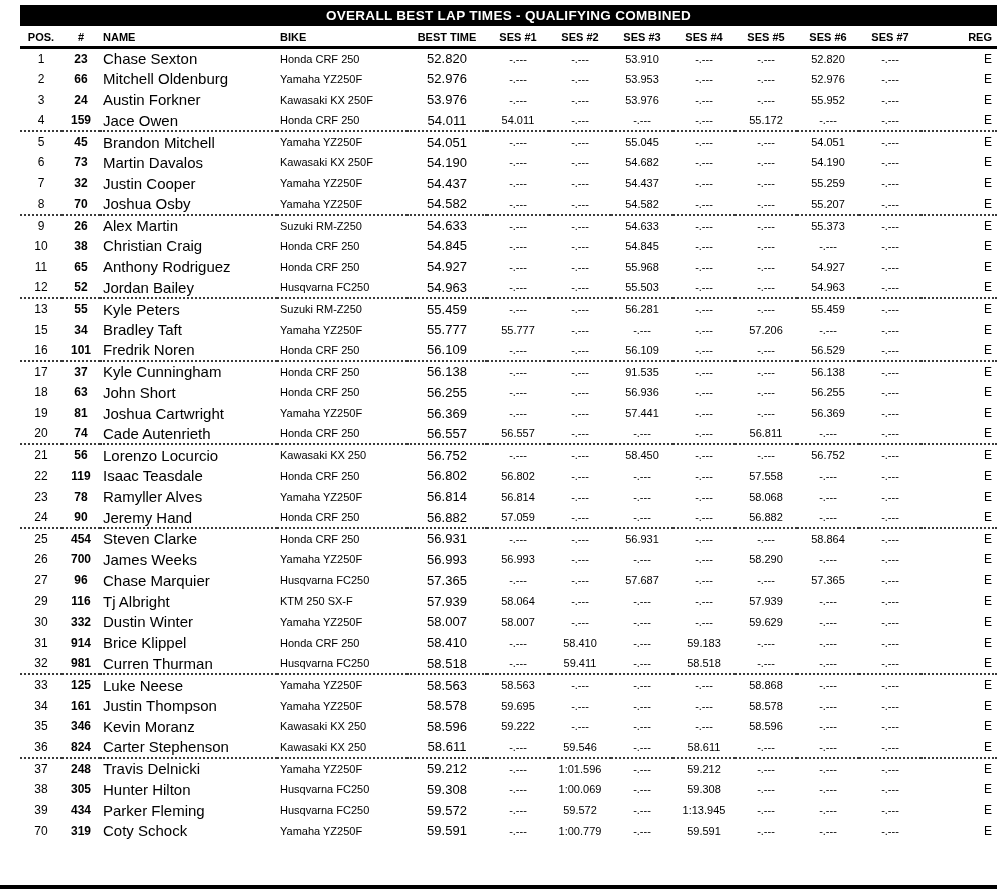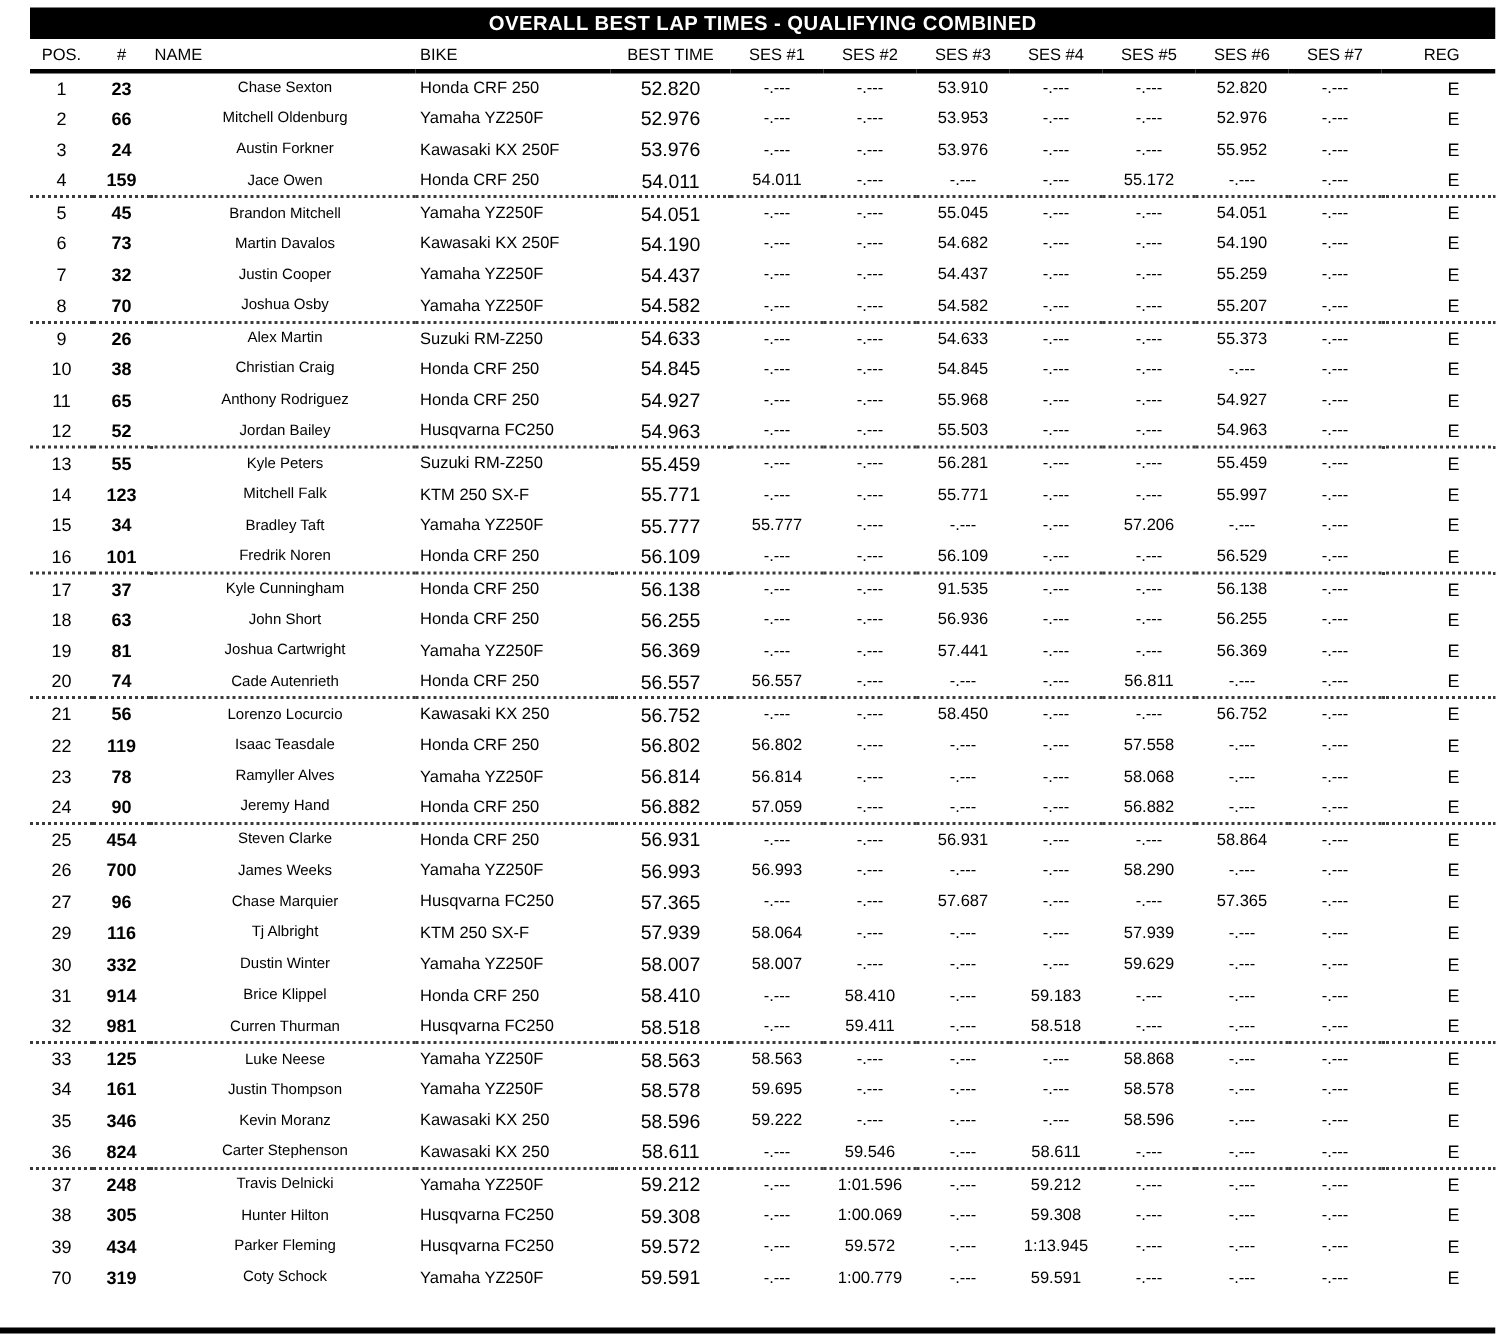--- a/index.html
+++ b/index.html
@@ -7,33 +7,33 @@
               font-family:"Liberation Sans", sans-serif; color:#000; }
   .page { position:relative; width:997px; height:757px; background:#fff; }
   .sheet { position:absolute; left:20px; top:5px; width:977px; }
   .title-bar {
     height:21px; background:#000; color:#fff;
     font-size:13.5px; font-weight:bold; letter-spacing:.3px;
     text-align:center; line-height:21px;
   }
   table { width:100%; border-collapse:collapse; table-layout:fixed; margin-top:1px; }
   thead th {
-    font-size:11px; font-weight:normal; padding:4px 0 3px 0;
+    font-size:11px; font-weight:bold; padding:4px 0 3px 0;
     border-bottom:3px solid #000; white-space:nowrap;
   }
   th.l, td.l { text-align:left; }
   th.c, td.c { text-align:center; }
   th.r, td.r { text-align:right; }
   th.name-h, td.name-c { padding-left:3px; }
   th.bike-h, td.bike-c { padding-left:3px; }
-  th.reg-h,  td.reg-c  { padding-right:24px; }
+  th.reg-h,  td.reg-c  { padding-right:5px; }
   tbody td { height:20.9px; vertical-align:middle; white-space:nowrap; overflow:hidden; }
   td.pos-c  { font-size:12px; text-align:center; }
   td.num-c  { font-size:12px; font-weight:bold; text-align:center; }
-  td.name-c { font-size:10px;text-align:center; }
+  td.name-c { font-size:15px; }
   td.bike-c { font-size:11px; }
   td.best-c { font-size:13px; text-align:center; }
   td.ses-c  { font-size:11px; text-align:center; }
   td.reg-c  { font-size:12px; text-align:right; }
   tr.group-end td { border-bottom:2px dotted #3a3a3a; }
   .bottom-rule { position:absolute; left:0; top:885px; width:997px; height:4px; background:#000; }
 </style>
 </head>
 <body>
 
@@ -263,35 +263,20 @@
             <td class="ses-c">-.---</td>
             <td class="ses-c">-.---</td>
             <td class="ses-c">56.281</td>
             <td class="ses-c">-.---</td>
             <td class="ses-c">-.---</td>
             <td class="ses-c">55.459</td>
             <td class="ses-c">-.---</td>
             <td class="reg-c">E</td>
           </tr>
           <tr>
-            <td class="pos-c">14</td>
-            <td class="num-c">123</td>
-            <td class="name-c">Mitchell Falk</td>
-            <td class="bike-c">KTM 250 SX-F</td>
-            <td class="best-c">55.771</td>
-            <td class="ses-c">-.---</td>
-            <td class="ses-c">-.---</td>
-            <td class="ses-c">55.771</td>
-            <td class="ses-c">-.---</td>
-            <td class="ses-c">-.---</td>
-            <td class="ses-c">55.997</td>
-            <td class="ses-c">-.---</td>
-            <td class="reg-c">E</td>
-          </tr>
-          <tr>
             <td class="pos-c">15</td>
             <td class="num-c">34</td>
             <td class="name-c">Bradley Taft</td>
             <td class="bike-c">Yamaha YZ250F</td>
             <td class="best-c">55.777</td>
             <td class="ses-c">55.777</td>
             <td class="ses-c">-.---</td>
             <td class="ses-c">-.---</td>
             <td class="ses-c">-.---</td>
             <td class="ses-c">57.206</td>

